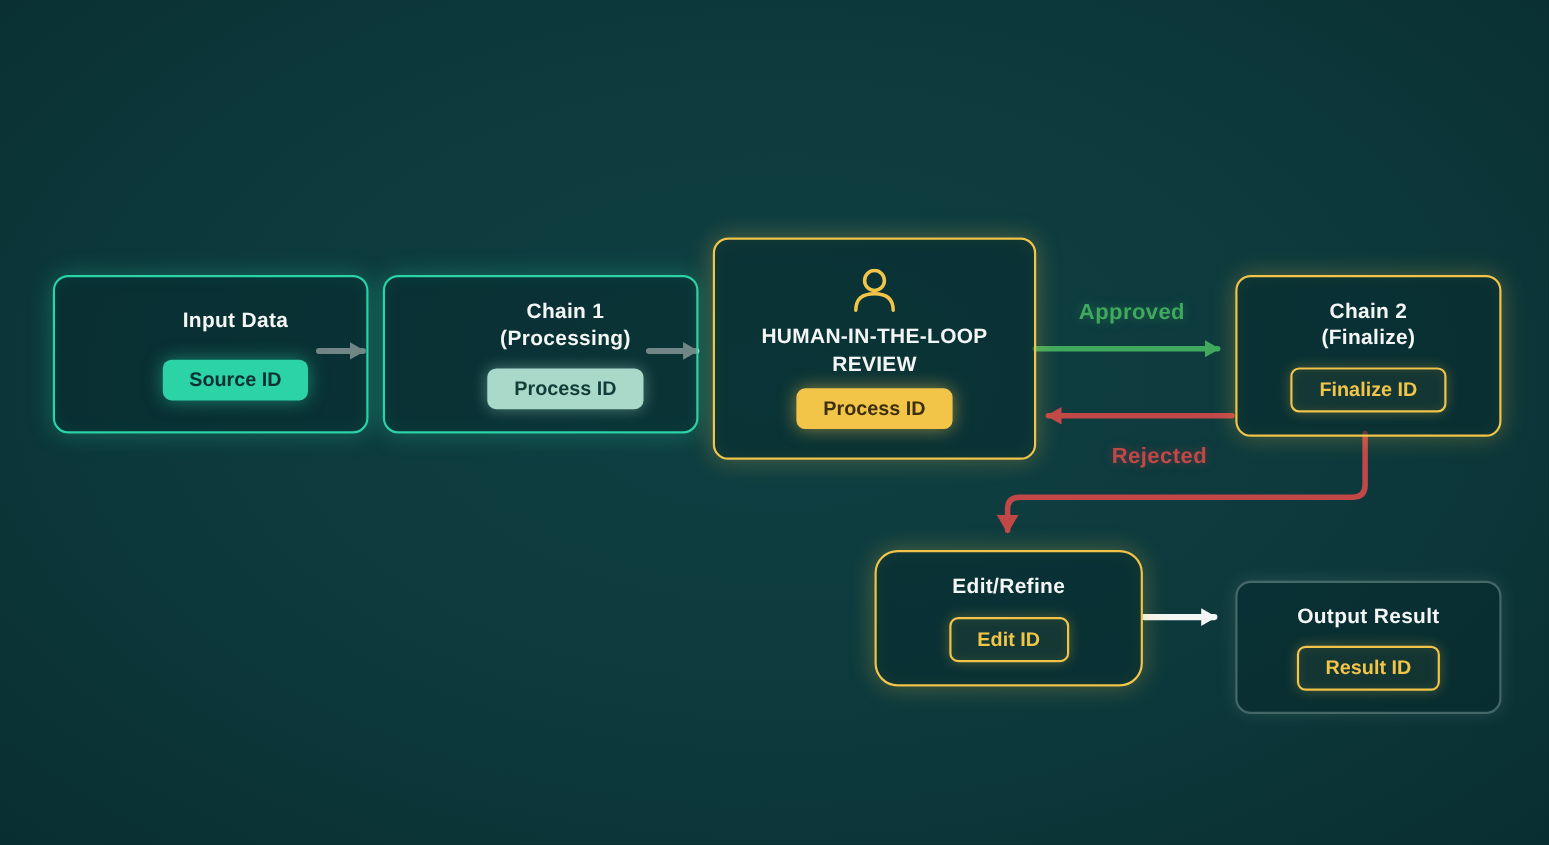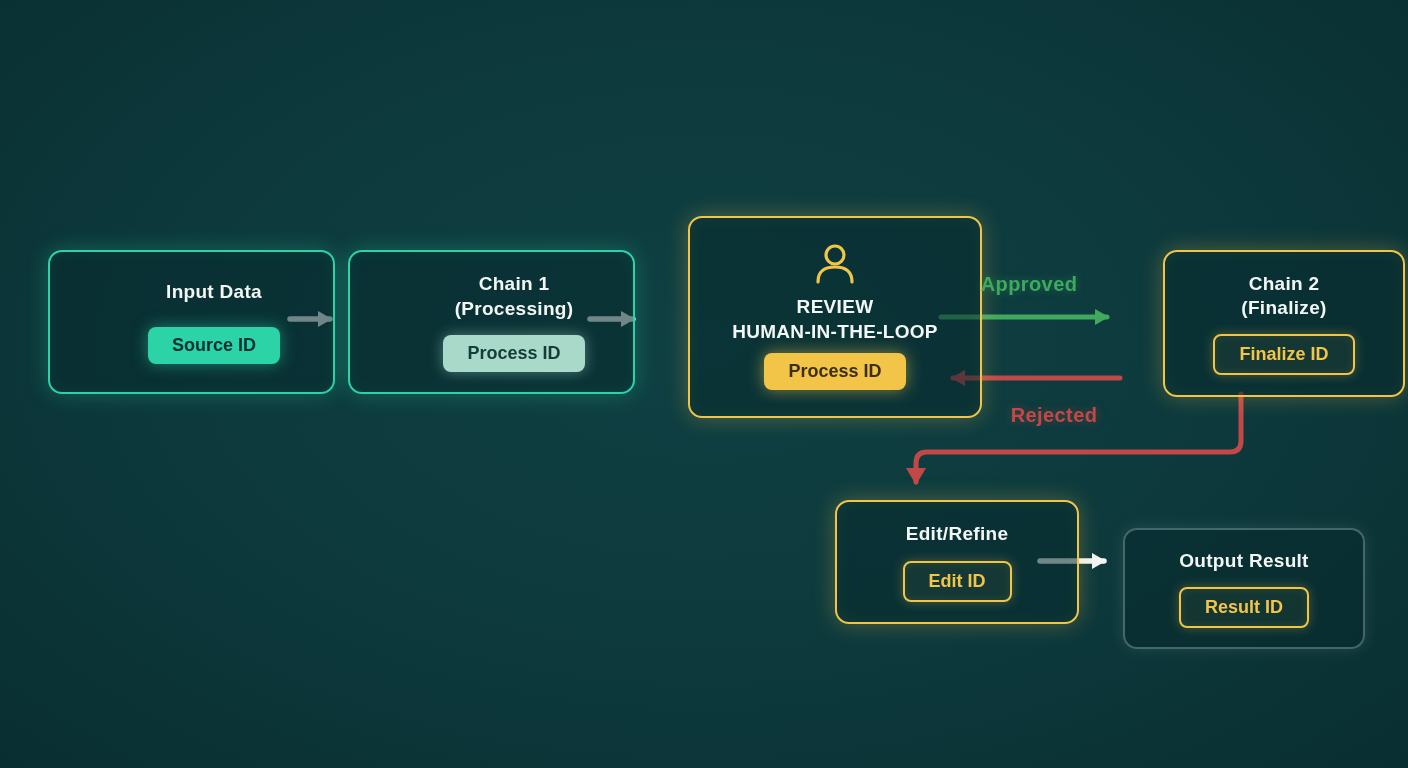--- a/index.html
+++ b/index.html
@@ -22,21 +22,21 @@
   .mf-red{fill:var(--red);}
 
   .node{
     position:absolute; border-radius:14px;
     display:flex; flex-direction:column; align-items:center; justify-content:center;
     background:rgba(7,42,45,0.55);
   }
   .node.teal{border:2px solid var(--teal);
     box-shadow:0 0 22px rgba(43,211,166,.30), inset 0 0 16px rgba(43,211,166,.07);padding-left:45px;}
   .node.yellow{border:2px solid var(--yellow);
-    box-shadow:0 0 22px rgba(242,197,73,.30), inset 0 0 16px rgba(242,197,73,.06);margin-left:40px;}
+    box-shadow:0 0 22px rgba(242,197,73,.30), inset 0 0 16px rgba(242,197,73,.06);}
   .node.muted{border:2px solid rgba(160,190,185,.40);
     box-shadow:0 0 16px rgba(210,230,225,.12);}
 
   .title{
     color:var(--white); font-weight:bold; font-size:19px; text-align:center;
     line-height:1.28; letter-spacing:.3px;
   }
   .badge{
     font-size:18px; font-weight:bold; padding:8px 24px; border-radius:8px;
     white-space:nowrap;
@@ -48,21 +48,21 @@
   .badge.fill-yellow{background:var(--yellow); color:#3c2f0e;
     box-shadow:0 0 16px rgba(242,197,73,.55);}
   .badge.outline-yellow{border:2px solid var(--yellow); color:var(--yellow);
     background:rgba(242,197,73,.05);
     box-shadow:0 0 12px rgba(242,197,73,.30), inset 0 0 10px rgba(242,197,73,.10);}
 
   .node-input {left:48px;  top:250px; width:238px; height:140px; gap:22px;}
   .node-chain1{left:348px; top:250px; width:238px; height:140px; gap:14px;}
   .node-review{left:648px; top:216px; width:290px; height:198px; gap:9px;}
   .node-chain2{left:1123px;top:250px; width:238px; height:143px; gap:14px;}
-  .node-edit  {left:795px; top:500px; width:240px; height:120px; gap:14px;}
+  .node-edit  {left:795px; top:500px; width:240px; height:120px; gap:14px;border-radius:21px;}
   .node-output{left:1123px;top:528px; width:238px; height:117px; gap:14px;}
 
   .person-icon{width:46px; height:40px; margin-bottom:2px;}
   .person-icon circle, .person-icon path{
     stroke:var(--yellow); stroke-width:3.2; fill:none; stroke-linecap:round;
   }
 
   .edge-label{
     position:absolute; transform:translateX(-50%);
     font-weight:bold; font-size:20px; letter-spacing:.4px; white-space:nowrap;
@@ -110,22 +110,22 @@
     </div>
     <div class="badge fill-seafoam">Process ID</div>
   </div>
 
   <div class="node yellow node-review">
     <svg class="person-icon" viewBox="0 0 46 40">
       <circle cx="23" cy="11" r="9"></circle>
       <path d="M6,38 C6,26 14,23 23,23 C32,23 40,26 40,38"></path>
     </svg>
     <div class="title">
+      <div>HUMAN-IN-THE-LOOP</div>
       <div>REVIEW</div>
-      <div>HUMAN-IN-THE-LOOP</div>
     </div>
     <div class="badge fill-yellow">Process ID</div>
   </div>
 
   <div class="node yellow node-chain2">
     <div class="title">
       <div>Chain 2</div>
       <div>(Finalize)</div>
     </div>
     <div class="badge outline-yellow">Finalize ID</div>

